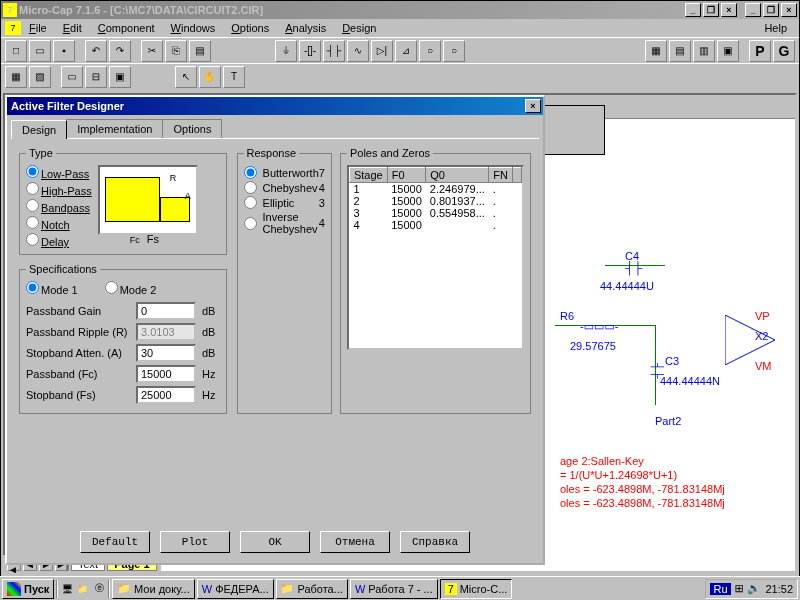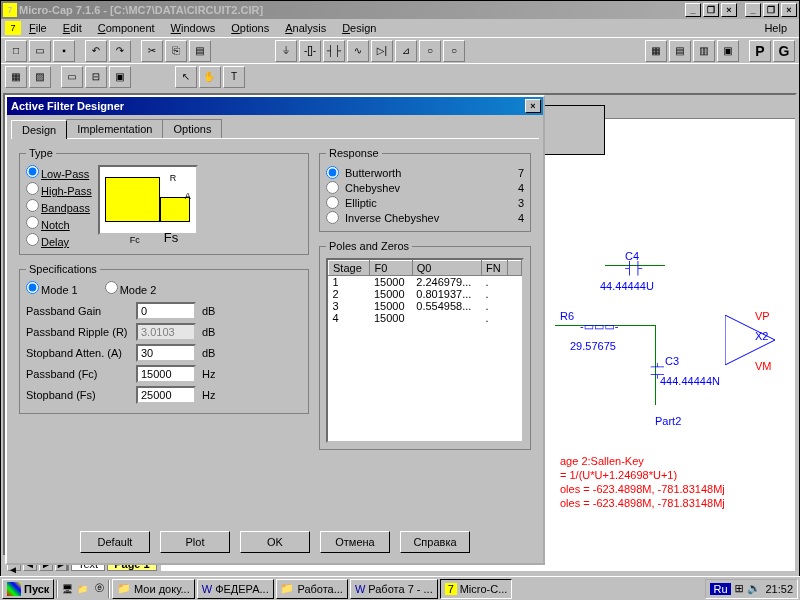--- a/index.html
+++ b/index.html
@@ -35,21 +35,21 @@
 .spec-row{display:flex;align-items:center; margin:3px 0;}
 .spec-row .lbl{width:110px;}
 .spec-row input{width:60px; height:18px; background:#fff; border:2px inset #c0c0c0; padding:0 3px;}
 .spec-row input:disabled{background:#e5e5e5; color:#808080;}
 .spec-row .unit{margin-left:6px;}
 .pztable{background:#fff; border:2px inset #c0c0c0; height:185px; overflow:auto;}
 .pztable table{width:100%; border-collapse:collapse;}
 .pztable th{background:#c0c0c0; border:1px solid #808080; border-top:1px solid #fff; border-left:1px solid #fff; font-weight:normal; padding:1px 4px; text-align:left;}
 .pztable td{padding:0 4px; font-size:11px;}
 .btnrow{position:absolute; bottom:10px; left:0; right:0; display:flex; justify-content:center; gap:10px;}
-.btn{min-width:70px; height:22px; background:#c0c0c0; border-top:1px solid #fff; border-left:1px solid #fff; border-right:1px solid #000; border-bottom:1px solid #000; padding:0 8px;}
+.btn{min-width:70px; height:22px; background:#c0c0c0; border-top:1px solid #fff; border-left:1px solid #fff; border-right:1px solid #000; border-bottom:1px solid #000; padding:0 8px;font-family:Liberation Mono, monospace;}
 
 
 .filtershape{width:100px;height:70px; background:#fff; border:2px inset #c0c0c0; position:relative;}
 .fs-yellow{position:absolute; background:#ffff00; border:1px solid #000;}
 
 
 .taskbar{position:absolute; bottom:0; left:0; right:0; height:24px; background:#c0c0c0; border-top:1px solid #fff; display:flex; align-items:center; padding:0 2px; gap:2px;}
 .taskbtn{height:20px; padding:0 4px; border-top:1px solid #fff; border-left:1px solid #fff; border-right:1px solid #000; border-bottom:1px solid #000; display:flex; align-items:center; gap:3px; font-size:11px; max-width:90px; overflow:hidden;}
 .taskbtn.active{border-top:1px solid #000; border-left:1px solid #000; border-right:1px solid #fff; border-bottom:1px solid #fff;}
 .tray{margin-left:auto; border:1px inset #fff; padding:0 4px; height:20px; display:flex; align-items:center; gap:4px;}
@@ -191,38 +191,38 @@
     <span class="sysbtn">×</span>
   </div>
   <div class="tabstrip">
     <div class="tab active">Design</div>
     <div class="tab">Implementation</div>
     <div class="tab">Options</div>
   </div>
   <div class="tabpage">
     <div style="display:flex; gap:10px;">
 
-      <div style="width:290px; display:flex; flex-direction:column; gap:8px;">
+      <div style="width:263px; display:flex; flex-direction:column; gap:8px;">
         <fieldset>
           <legend>Type</legend>
           <div style="display:flex; gap:6px;text-decoration:underline;">
             <div style="display:flex;flex-direction:column;gap:2px;">
               <label><input type="radio" checked="" style=""><span>Low-Pass</span></label>
               <label><input type="radio" style=""><span>High-Pass</span></label>
               <label><input type="radio" style=""><span>Bandpass</span></label>
               <label><input type="radio" style=""><span>Notch</span></label>
               <label><input type="radio" style=""><span>Delay</span></label>
             </div>
             <div class="filtershape">
               <div class="fs-yellow" style="top:10px;left:5px;width:55px;height:45px;"></div>
               <div class="fs-yellow" style="top:30px;left:60px;width:30px;height:25px;"></div>
               <div style="position:absolute;top:6px;left:70px;font-size:9px">R</div>
               <div style="position:absolute;top:24px;left:85px;font-size:9px">A</div>
               <div style="position:absolute;bottom:-12px;left:30px;font-size:9px">Fc</div>
-              <div style="position:absolute;bottom:-12px;left:64px;font-size:13px">Fs</div>
+              <div style="position:absolute;bottom:-12px;left:47px;font-size:11px">Fs</div>
             </div>
           </div>
         </fieldset>
         <fieldset>
           <legend>Specifications</legend>
           <div style="display:flex;gap:27px;margin-bottom:6px;">
             <label><input type="radio" checked="" style=""><span>Mode 1</span></label>
             <label><input type="radio" style=""><span>Mode 2</span></label>
           </div>
           <div id="specs-container">
@@ -248,21 +248,21 @@
               </div>
               <div class="spec-row">
                 <span class="lbl">Stopband (Fs)</span>
                 <input value="25000" style="">
                 <span class="unit">Hz</span>
               </div>
             </div>
         </fieldset>
       </div>
 
-      <div style="flex:1; display:flex; flex-direction:column; gap:8px;">
+      <div style="flex:1; display:flex; flex-direction:row; gap:8px;">
         <fieldset>
           <legend>Response</legend>
           <div id="resp-container">
               <div class="radio-row">
                 <label>
                   <input type="radio" checked="" style="">
                   <span>Butterworth</span>
                 </label>
                 <span>7</span>
               </div>

